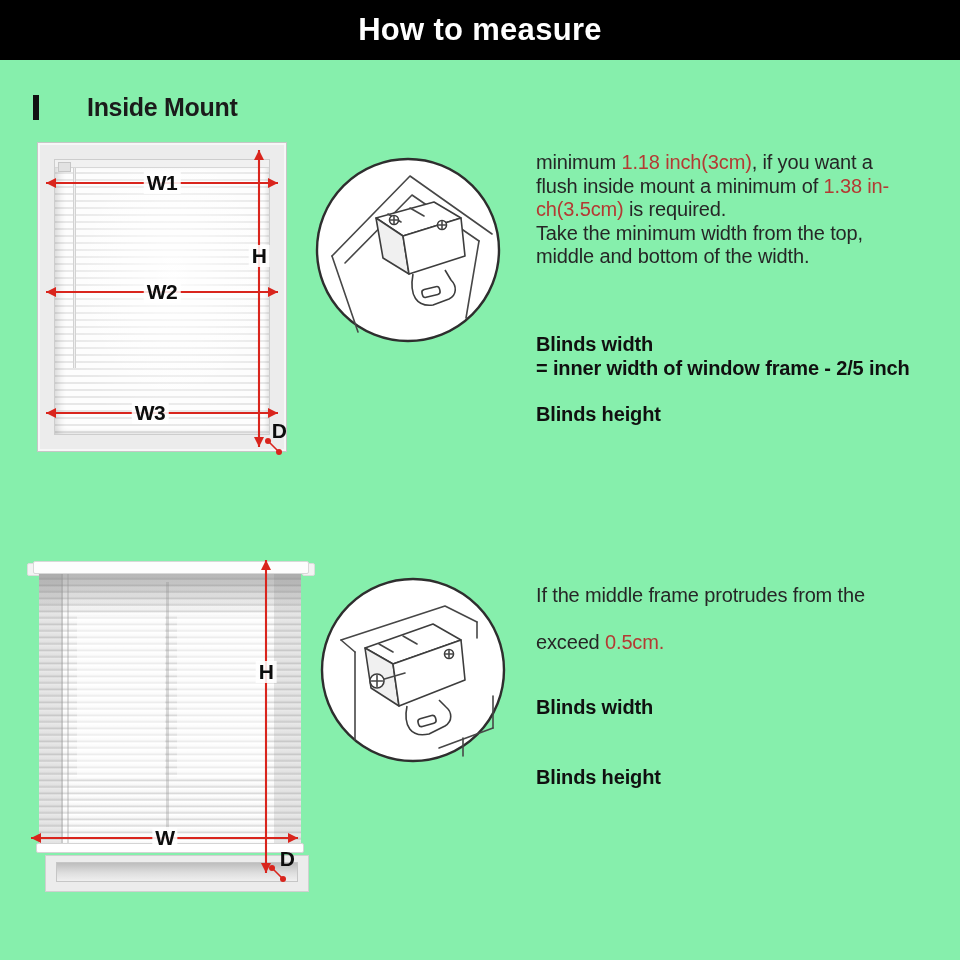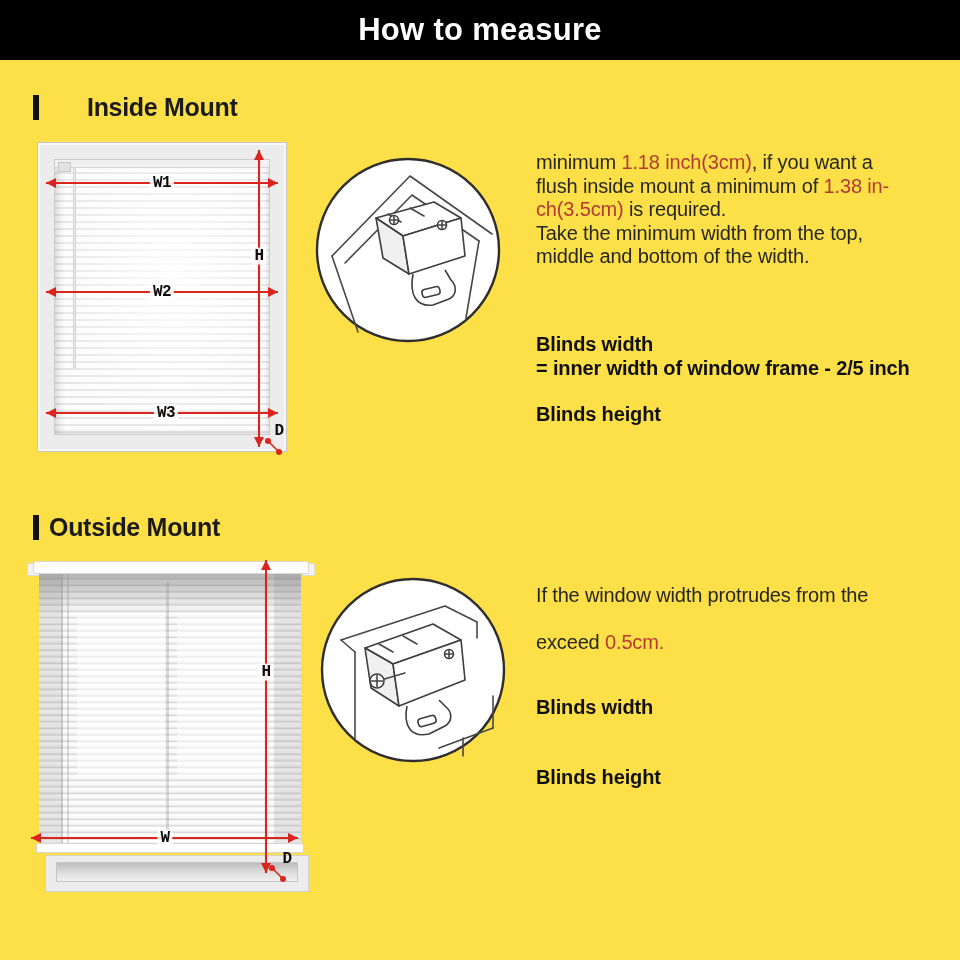--- a/index.html
+++ b/index.html
@@ -1,39 +1,39 @@
 <!DOCTYPE html>
 <html style="--banner-bg: #000000; --banner-text: #ffffff; --accent-red: #b43a33; --arrow-red: #d9251d;"><head>
 <meta charset="utf-8">
 <style>
   * { margin:0; padding:0; box-sizing:border-box; }
   html,body { background:#ffffff; }
   .page {
-    position:relative; width:960px; height:960px; background:#fde047; overflow:hidden;
+    position:relative; width:960px; height:960px; background:#86efac; overflow:hidden;
     font-family:"Liberation Sans", sans-serif; color:#232323;
   }
   
   .banner { position:absolute; left:0; top:0; width:960px; height:60px;
     background:var(--banner-bg,#000); display:flex; align-items:center; justify-content:center; }
   .banner .title { color:var(--banner-text,#fff); font-size:31px; font-weight:700; letter-spacing:.3px; }
   
   .section-heading { position:absolute; left:33px; display:flex; align-items:center; gap:10px; }
   .section-heading .bar { width:6px; height:25px; background:#111; }
   .section-heading .txt { font-size:25px; font-weight:700; color:#1b1b1b; letter-spacing:-.3px; }
   
   .tblock { position:absolute; left:536px; width:404px; font-size:20px; line-height:23.5px;
     color:#262626; letter-spacing:-.15px; }
   .tblock .btitle { font-weight:700; color:#101010; }
   .tblock.bold { font-weight:700; color:#101010; line-height:24px; }
   .red { color:var(--accent-red,#b43a33); }
   
   .diagram { position:absolute; }
-  .dim-label { position:absolute; transform:translate(-50%,-50%); font-weight:700; font-size:16px;
+  .dim-label { position:absolute; transform:translate(-50%,-50%); font-weight:700; font-size:21px;
     color:#0d0d0d; background:rgba(255,255,255,.88); padding:0 3px; line-height:1.05; z-index:3;
-    letter-spacing:-.5px;font-family:Liberation Mono, monospace; }
+    letter-spacing:-.5px; }
   .overlay { position:absolute; left:0; top:0; z-index:2; }
   .dim { stroke:var(--arrow-red,#d9251d); stroke-width:2.1; }
   .dim.thin { stroke-width:1.6; }
   .dot { fill:var(--arrow-red,#d9251d); }
   .ah { fill:var(--arrow-red,#d9251d); }
   
   .win-frame { position:absolute; left:7px; top:4px; width:250px; height:310px;
     background:#ececec; border:1px solid #c6c6c6; box-shadow:inset 0 0 0 2px #f7f7f7; z-index:1; }
   .win-inner { position:absolute; left:16px; top:16px; right:16px; bottom:16px;
     border:1px solid #cdcdcd;
@@ -106,21 +106,21 @@
       <line class="dim" x1="16" y1="45" x2="248" y2="45" marker-start="url(#ah1)" marker-end="url(#ah1)"></line>
       <line class="dim" x1="16" y1="154" x2="248" y2="154" marker-start="url(#ah1)" marker-end="url(#ah1)"></line>
       <line class="dim" x1="16" y1="275" x2="248" y2="275" marker-start="url(#ah1)" marker-end="url(#ah1)"></line>
       <line class="dim" x1="229" y1="12" x2="229" y2="309" marker-start="url(#ah1)" marker-end="url(#ah1)"></line>
       <line class="dim thin" x1="238" y1="303" x2="249" y2="314"></line>
       <circle class="dot" cx="238" cy="303" r="3"></circle>
       <circle class="dot" cx="249" cy="314" r="3"></circle>
     </svg>
     <span class="dim-label" style="left:132px; top:45px;">W1</span>
     <span class="dim-label" style="left:132px; top:154px;">W2</span>
-    <span class="dim-label" style="left:136px; top:275px;">W3</span>
+    <span class="dim-label" style="left:120px; top:275px;">W3</span>
     <span class="dim-label" style="left:229px; top:118px;">H</span>
     <span class="dim-label" style="left:249px; top:293px; background:transparent;">D</span>
   </div>
 
   <svg class="detail-circle" style="left:314px; top:156px;" width="188" height="188" viewBox="0 0 188 188">
     <circle cx="94" cy="94" r="91" fill="#ffffff" stroke="#2e2e2e" stroke-width="2.4"></circle>
     <g>
       <path class="sketch" d="M18,100 L96,20 L178,78"></path>
       <path class="sketch" d="M31,107 L98,39 L165,85"></path>
       <path class="sketch" d="M18,100 L44,176"></path>
@@ -144,24 +144,20 @@
     <div><span>minimum </span><span class="red">1.18 inch(3cm)</span><span>, if you want a</span><br><span>flush inside mount a minimum of </span><span class="red">1.38 in-</span><br><span class="red">ch(3.5cm)</span><span> is required.</span><br><span>Take the minimum width from the top,</span><br><span>middle and bottom of the width.</span></div>
   </div>
   <div class="tblock bold" style="top:332px;">
     <div>Blinds width</div>
     <div>= inner width of window frame - 2/5 inch</div>
   </div>
   <div class="tblock bold" style="top:402px;">
     <div>Blinds height</div>
   </div>
 
-  <div class="section-heading" style="top:513px;">
-    <span class="bar"></span>
-    <span class="txt">Outside Mount</span>
-  </div>
 
   <div class="diagram" style="left:25px; top:555px; width:292px; height:350px;">
     <div class="ob-cap left"></div>
     <div class="ob-cap right"></div>
     <div class="ob-headrail"></div>
     <div class="ob-blinds">
       <div class="ob-shadow-top"></div>
       <div class="ob-side l"></div>
       <div class="ob-side r"></div>
       <div class="ob-pane l"></div>
@@ -211,21 +207,21 @@
       <circle class="sketch-fill" cx="58" cy="105" r="7"></circle>
       <path class="sketch" d="M52.5,105 L63.5,105 M58,99.5 L58,110.5"></path>
       <circle class="sketch-fill" cx="130" cy="78" r="4.5"></circle>
       <path class="sketch" d="M126.5,78 L133.5,78 M130,74.5 L130,81.5"></path>
       <path class="sketch-fill" d="M88,130 C84,150 92,162 110,158 L126,150 C134,145 133,136 127,131 L120,124"></path>
       <rect class="sketch-fill" x="99" y="141" width="18" height="8" rx="3" transform="rotate(-16 108 145)"></rect>
     </g>
   </svg>
 
   <div class="tblock" style="top:584px;">
-    <div><span>If the window width protrudes from the</span><br><br><span>exceed </span><span class="red">0.5cm.</span></div>
+    <div><span>If the middle frame protrudes from the</span><br><br><span>exceed </span><span class="red">0.5cm.</span></div>
   </div>
   <div class="tblock bold" style="top:695px;">
     <div>Blinds width</div>
   </div>
   <div class="tblock bold" style="top:765px;">
     <div>Blinds height</div>
   </div>
 
 </div>
 

